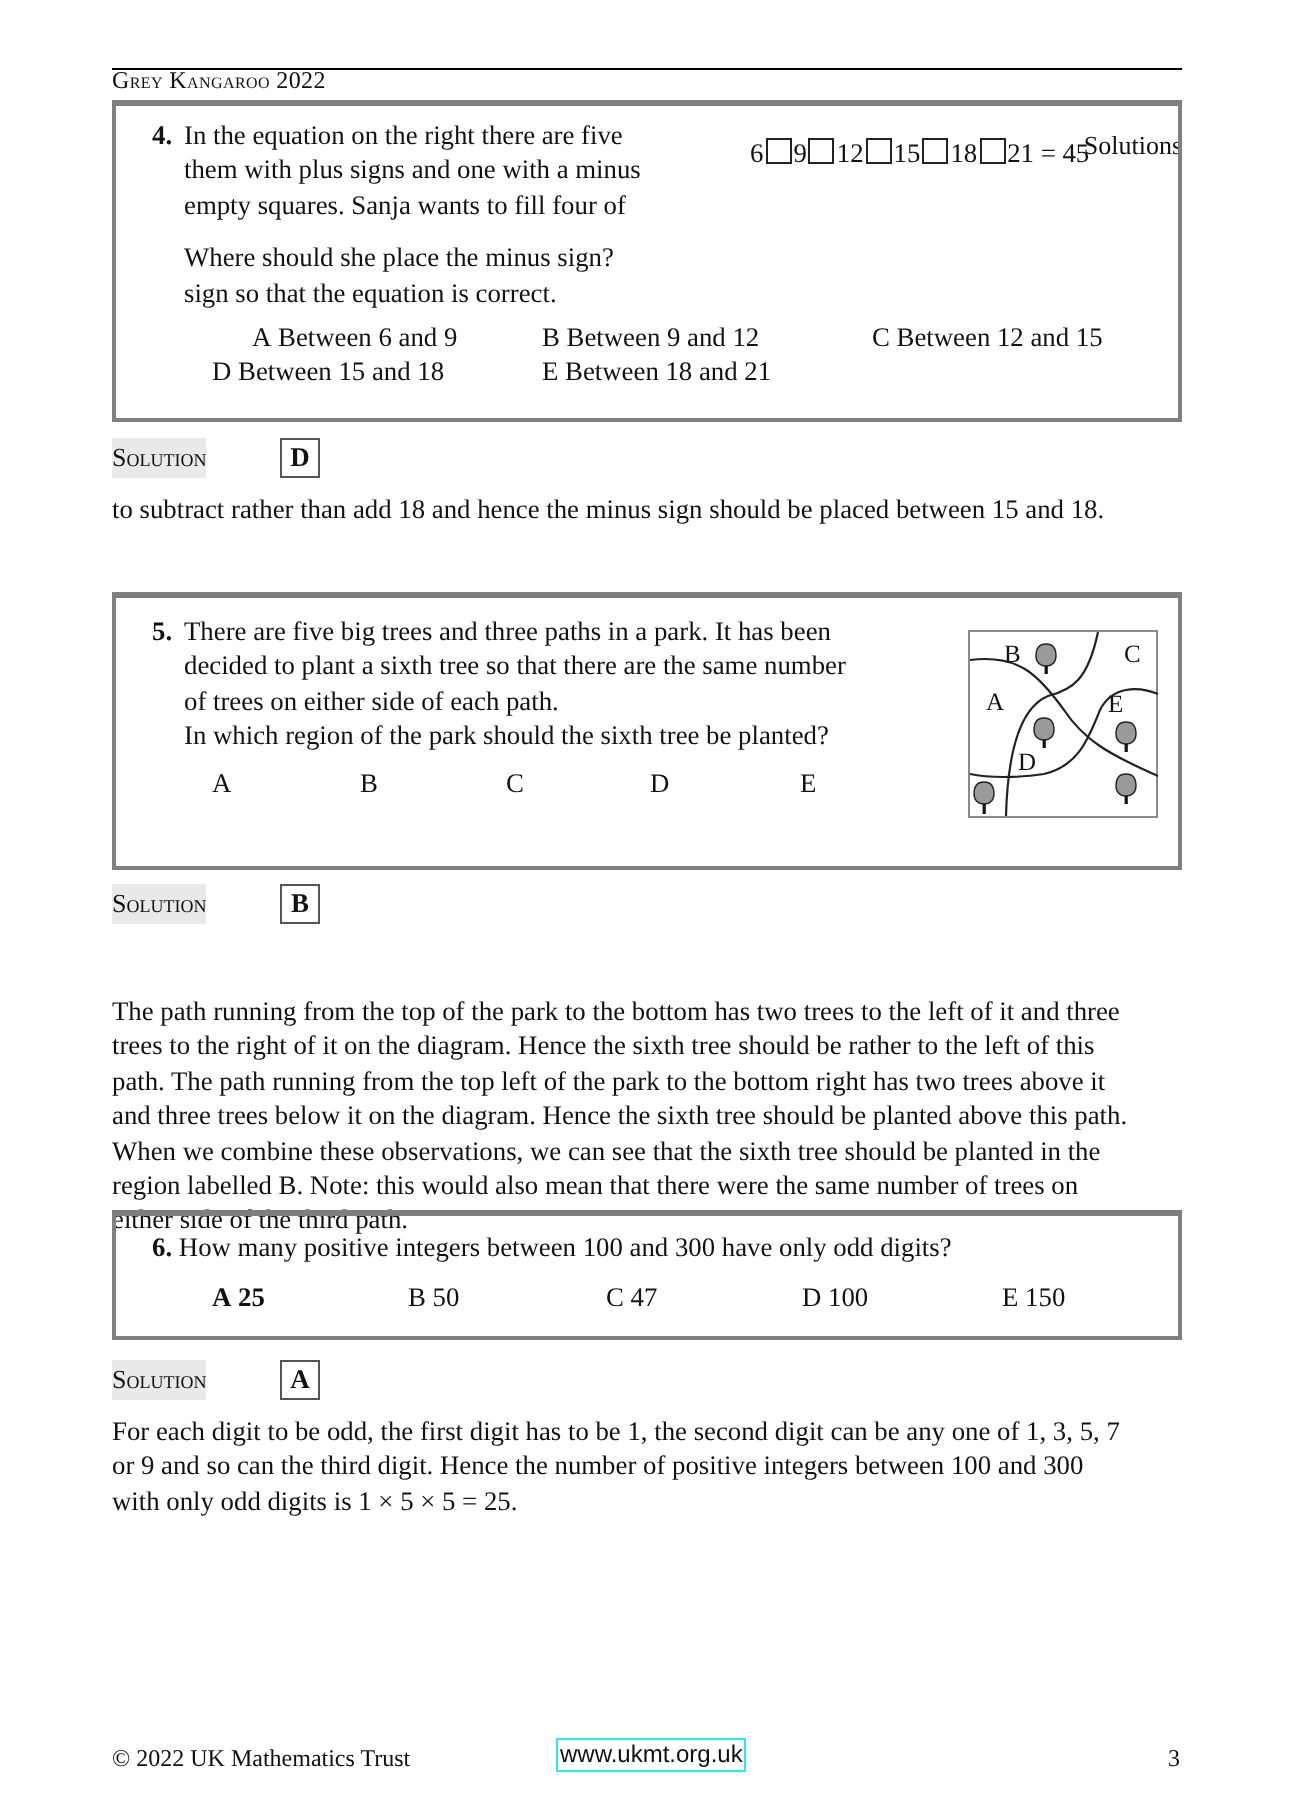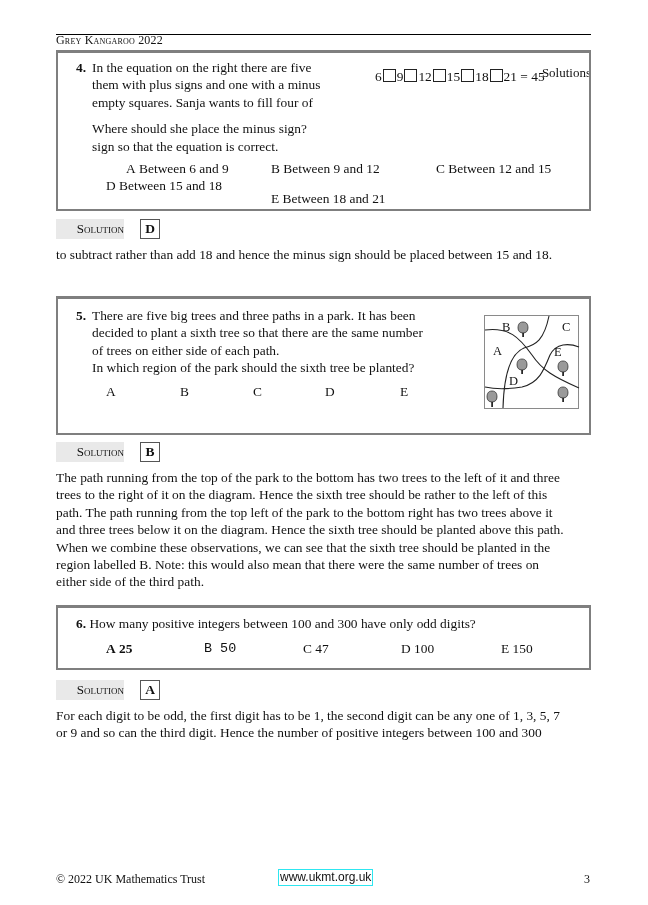--- a/index.html
+++ b/index.html
@@ -19,23 +19,23 @@
       position: absolute; left: 56px; width: 531px;
       border: 2px solid #7f7f7f; border-top-width: 3px; box-sizing: content-box;
     }
     .qnum { font-weight: bold; }
     .qtext { position: absolute; }
     .opts { position: absolute; }
     .opt { position: absolute; white-space: nowrap; }
 
     .sol-row { position: absolute; left: 56px; height: 20px; }
     .sol-label {
-      position: absolute; left: 0; top: 0; width: 68px; height: 20px;
+      position: absolute; left: 0; top: 0; width: 47px; height: 20px;
       background: #e9e9e9; font-variant: small-caps; font-size: 13px;
-      line-height: 20px; text-align: right; font-family: Liberation Serif, serif;
+      line-height: 20px; text-align: left; font-family: Liberation Serif, serif;
     }
     .sol-ans {
       position: absolute; left: 84px; top: 0; width: 18px; height: 18px;
       border: 1px solid #555; font-weight: bold; text-align: center; line-height: 18px;
       font-size: 13.5px;
     }
     .sol-text {
       position: absolute; left: 56px; width: 536px; text-align: justify;
     }
     .eq { position: absolute; white-space: nowrap; font-size: 13.4px; }
@@ -75,21 +75,21 @@
   <div class="eq" style="left:317px; top:15px;">
     <span>6</span><span class="sq"></span><span>9</span><span class="sq"></span><span>12</span><span class="sq"></span><span>15</span><span class="sq"></span><span>18</span><span class="sq"></span><span>21</span>
     <span>= 45</span>
   </div>
 
   <div class="opts" style="left:0; top:107px; width:531px; height:40px;">
     <div class="opt" style="left:32px; top:0;margin-left:36px;"><span>A</span>&nbsp;<span>Between 6 and 9</span></div>
     <div class="opt" style="left:213px; top:0;"><span>B</span>&nbsp;<span>Between 9 and 12</span></div>
     <div class="opt" style="left:378px; top:0;"><span>C</span>&nbsp;<span>Between 12 and 15</span></div>
     <div class="opt" style="left:48px; top:17px;"><span>D</span>&nbsp;<span>Between 15 and 18</span></div>
-    <div class="opt" style="left:213px; top:17px;margin-top:13px;"><span>E</span>&nbsp;<span>Between 18 and 21</span></div>
+    <div class="opt" style="left:213px; top:17px;"><span>E</span>&nbsp;<span>Between 18 and 21</span></div>
   </div>
 </div>
 
 <div class="sol-row" style="top:219px;">
   <div class="sol-label">Solution</div>
   <div class="sol-ans">D</div>
 </div>
 <div class="sol-text" style="top:246px;">
   <div style="white-space:nowrap;">to subtract rather than add 18 and hence the minus sign should be placed between 15 and 18.</div>
 </div>
@@ -150,47 +150,48 @@
       <rect x="7.3" y="87" width="1.6" height="5" fill="#111" stroke="none"></rect>
     </g>
   </svg>
 </div>
 
 <div class="sol-row" style="top:442px;">
   <div class="sol-label">Solution</div>
   <div class="sol-ans">B</div>
 </div>
 <div class="sol-text" style="top:469px;">
-  <div style="white-space:nowrap;">The path running from the top of the park to the bottom has two trees to the left of it and three</div>
+  <div style="white-space:nowrap;margin-top:28px;">The path running from the top of the park to the bottom has two trees to the left of it and three</div>
   <div style="white-space:nowrap;">trees to the right of it on the diagram.  Hence the sixth tree should be rather to the left of this</div>
   <div style="white-space:nowrap;font-family:Liberation Serif, serif;">path.  The path running from the top left of the park to the bottom right has two trees above it</div>
   <div style="white-space:nowrap;">and three trees below it on the diagram. Hence the sixth tree should be planted above this path.</div>
   <div style="white-space:nowrap;">When we combine these observations, we can see that the sixth tree should be planted in the</div>
   <div style="white-space:nowrap;">region labelled B. Note:  this would also mean that there were the same number of trees on</div>
   <div style="white-space:nowrap;">either side of the third path.</div>
 </div>
 
 <div class="qbox" style="top:605px; height:60px;">
   <div class="qtext" style="left:18px; top:7px;">
     <span class="qnum">6.</span>
     <span>How many positive integers between 100 and 300 have only odd digits?</span>
   </div>
   <div class="opts" style="left:0; top:32px; width:531px; height:20px;">
     <div class="opt" style="left:48px;font-weight:bold;"><span>A</span>&nbsp;<span>25</span></div>
-    <div class="opt" style="left:146px;font-family:Liberation Mono, monospace;"><span>B</span>&nbsp;<span>50</span></div>
+    <div class="opt" style="left:146px;"><span>B</span>&nbsp;<span>50</span></div>
     <div class="opt" style="left:245px;"><span>C</span>&nbsp;<span>47</span></div>
     <div class="opt" style="left:343px;"><span>D</span>&nbsp;<span>100</span></div>
     <div class="opt" style="left:443px;"><span>E</span>&nbsp;<span>150</span></div>
   </div>
 </div>
 
 <div class="sol-row" style="top:680px;">
   <div class="sol-label">Solution</div>
   <div class="sol-ans">A</div>
 </div>
 <div class="sol-text" style="top:707px;">
   <div style="white-space:nowrap;">For each digit to be odd, the first digit has to be 1, the second digit can be any one of 1, 3, 5, 7</div>
   <div style="white-space:nowrap;">or 9 and so can the third digit.  Hence the number of positive integers between 100 and 300</div>
+  <div style="white-space:nowrap;">with only odd digits is 1 × 5 × 5 = 25.</div>
 </div>
 
 <div class="footer-left">© 2022 UK Mathematics Trust</div>
 <a class="footer-link">www.ukmt.org.uk</a>
 <div class="footer-page">3</div>
 
 </body></html>

